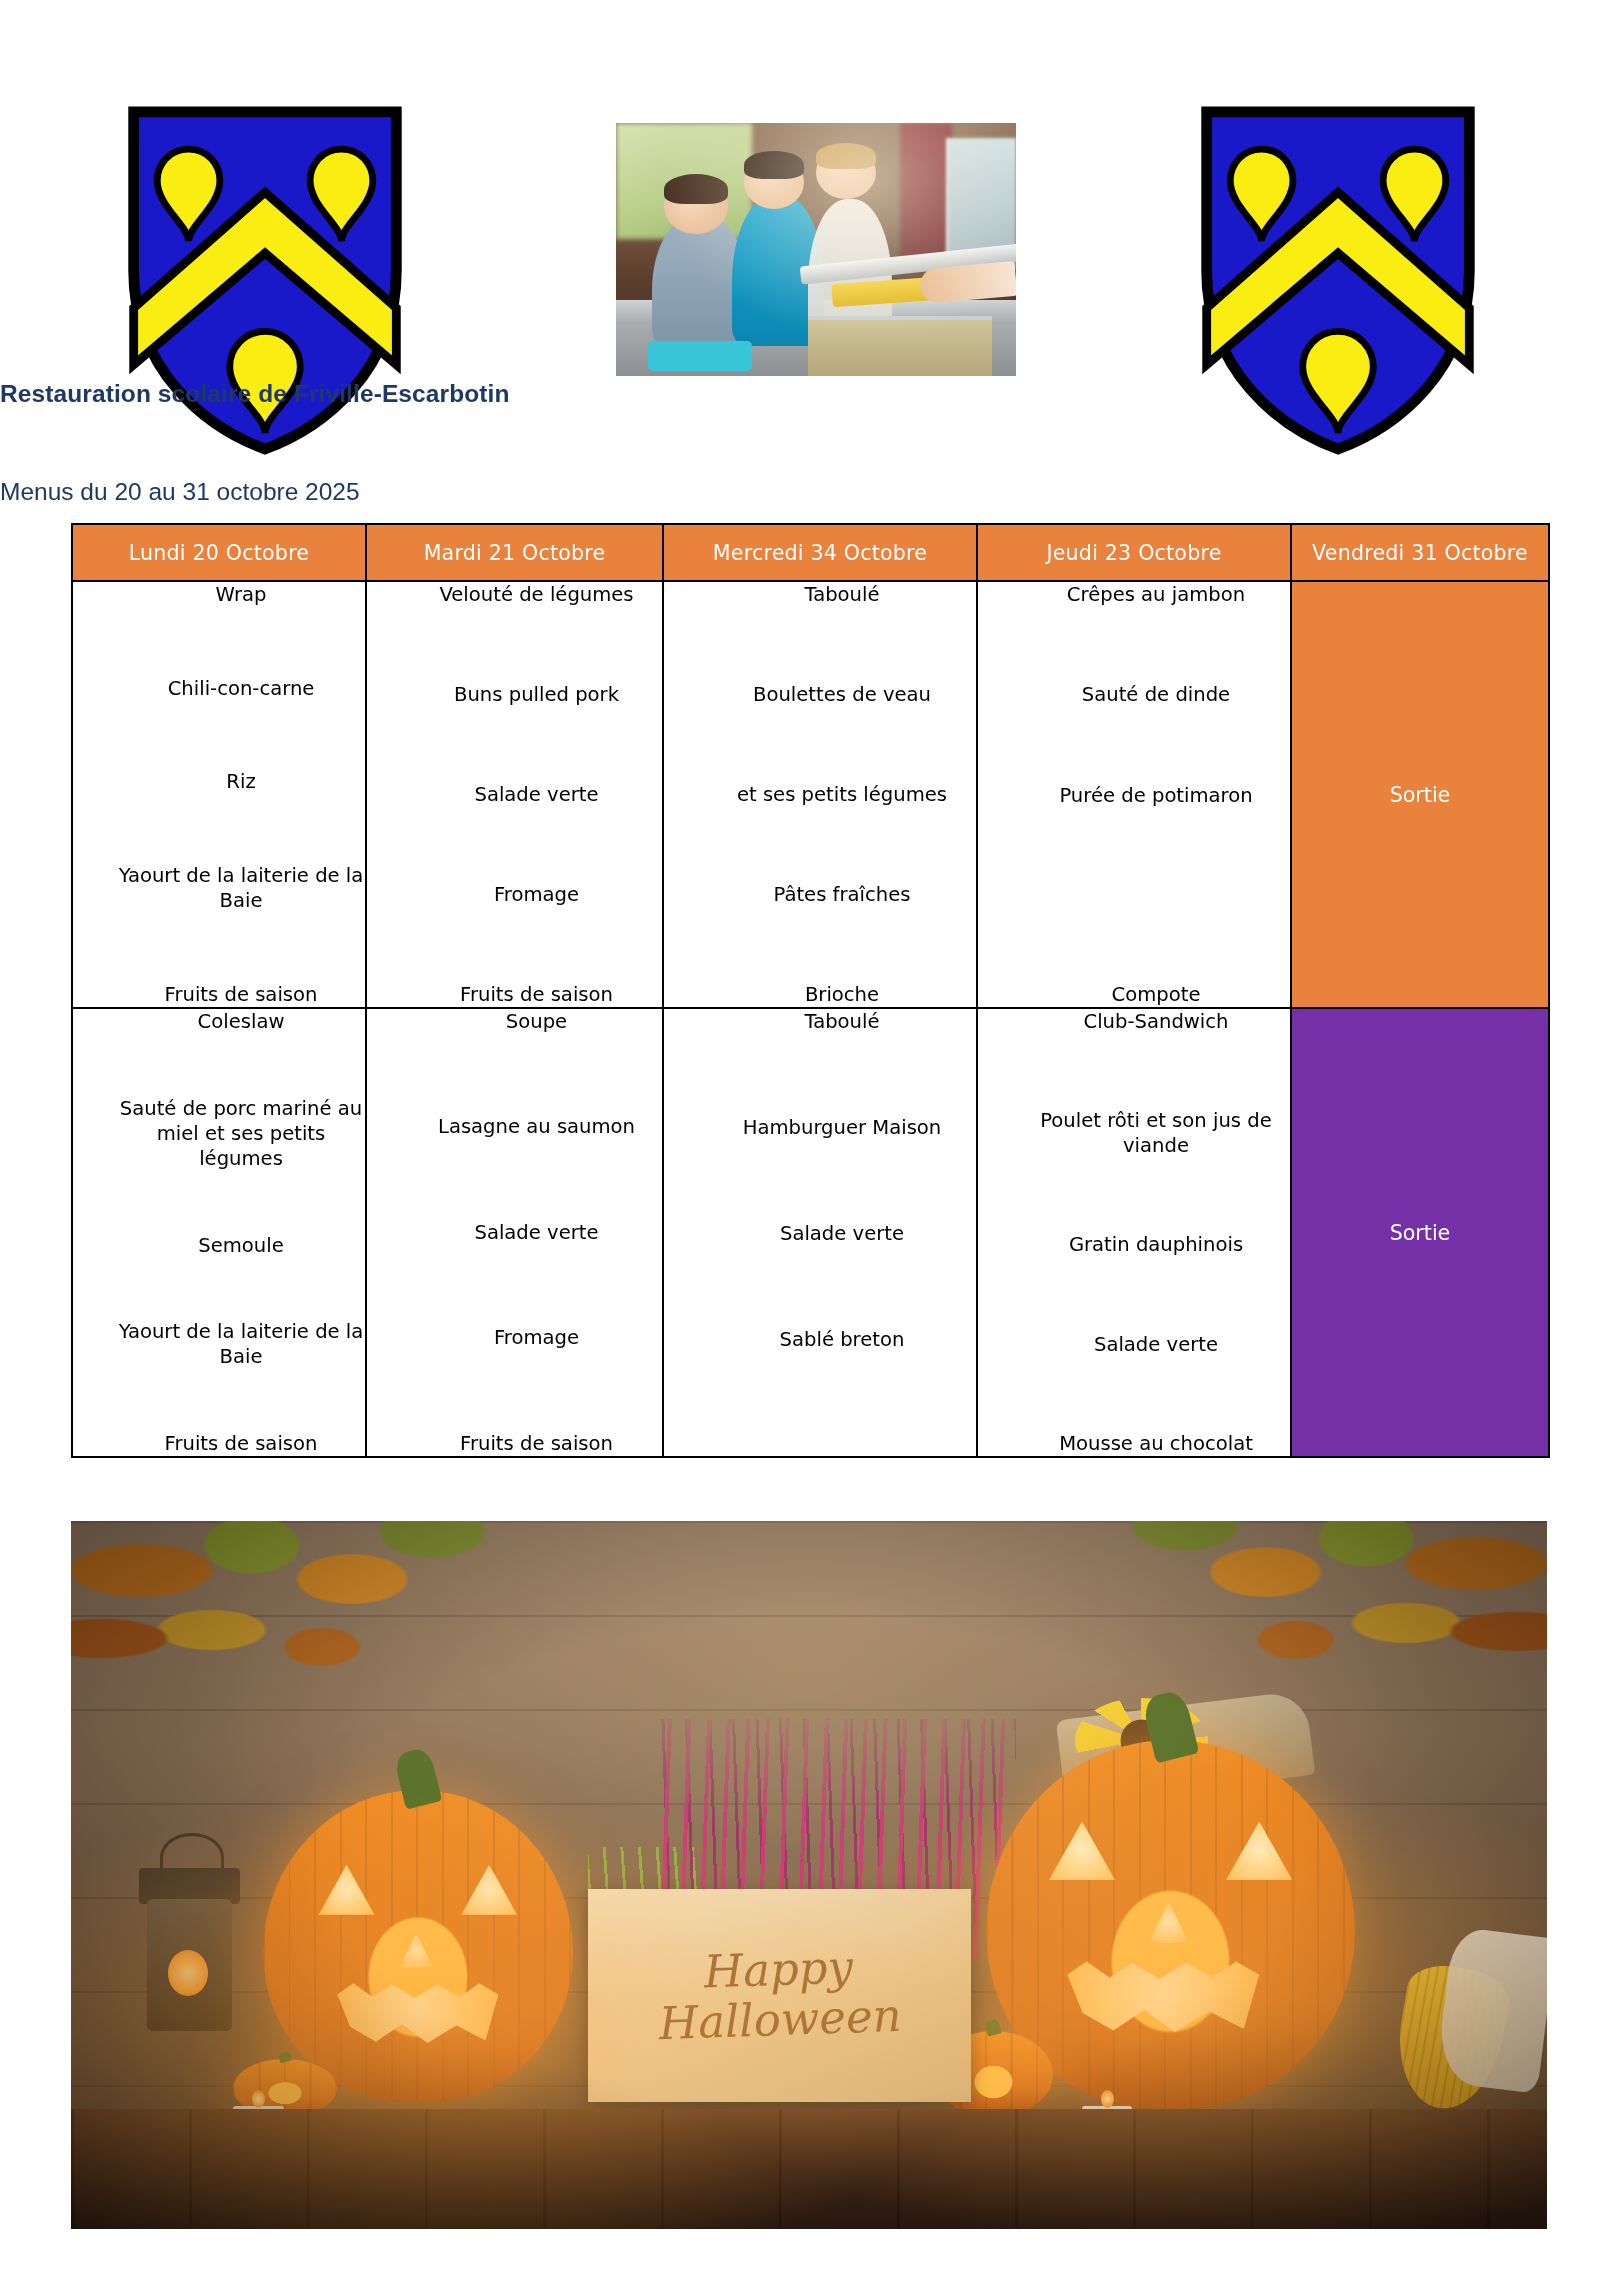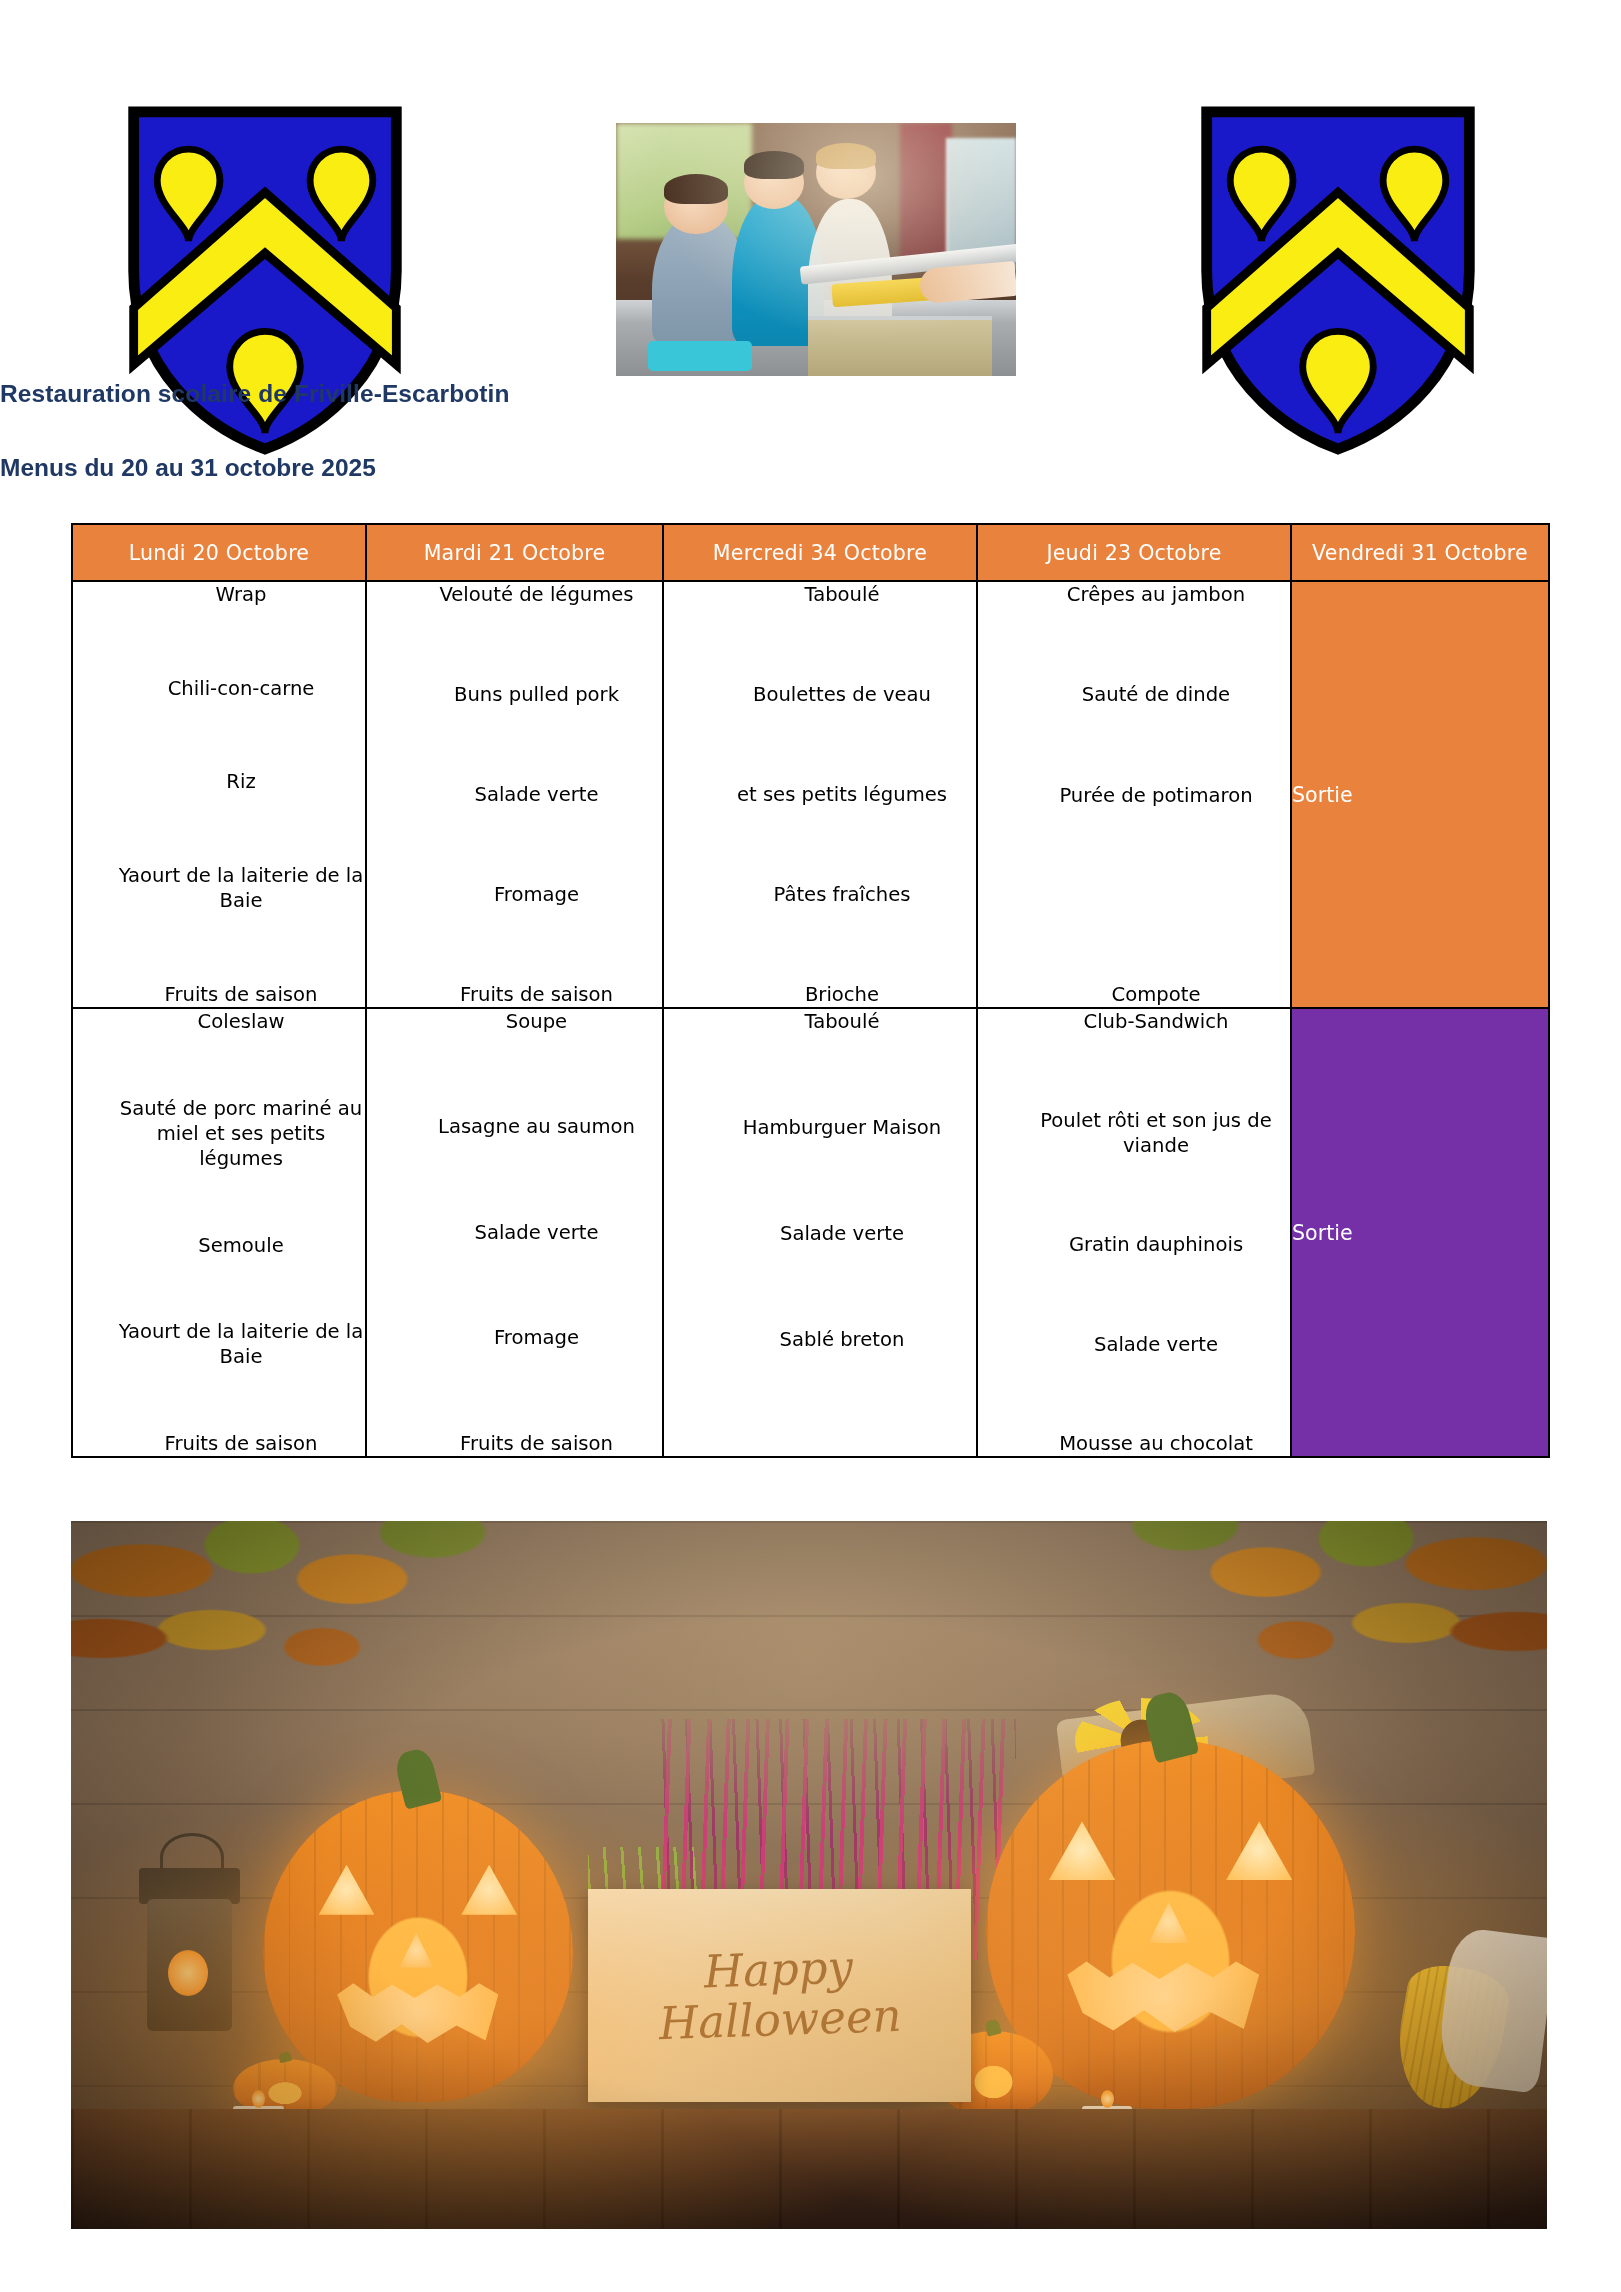--- a/index.html
+++ b/index.html
@@ -130,23 +130,23 @@
     text-align: left;
   }
   .title-main {
     color: #1f3864;
     font-weight: bold;
     font-size: 24.5px;
     letter-spacing: 0.1px;
   }
   .title-sub {
     color: #1f3864;
-    font-weight: bold;
+    font-weight: normal;
     font-size: 24.5px;
-    margin-top: 46px;
+    margin-top: 70px;
   }
 
   
   .menu-table {
     position: absolute;
     left: 71px;
     top: 523px;
     width: 1476px;
     border-collapse: collapse;
     table-layout: fixed;
@@ -190,20 +190,21 @@
   .menu-line {
     text-align: center;
     font-family: "DejaVu Sans", sans-serif;
     font-size: 19.6px;
     color: #000000;
     line-height: 1.28;
     min-height: 23.5px;
   }
 
   .sortie-cell {
+    text-align: center;
     color: #ffffff;
     font-family: "DejaVu Sans", sans-serif;
     font-size: 20.6px;
   }
   .week1 .sortie-cell { background: #e8823c; }
   .week2 .sortie-cell { background: #7530a8; }
 
   
   .halloween {
     position: absolute;

